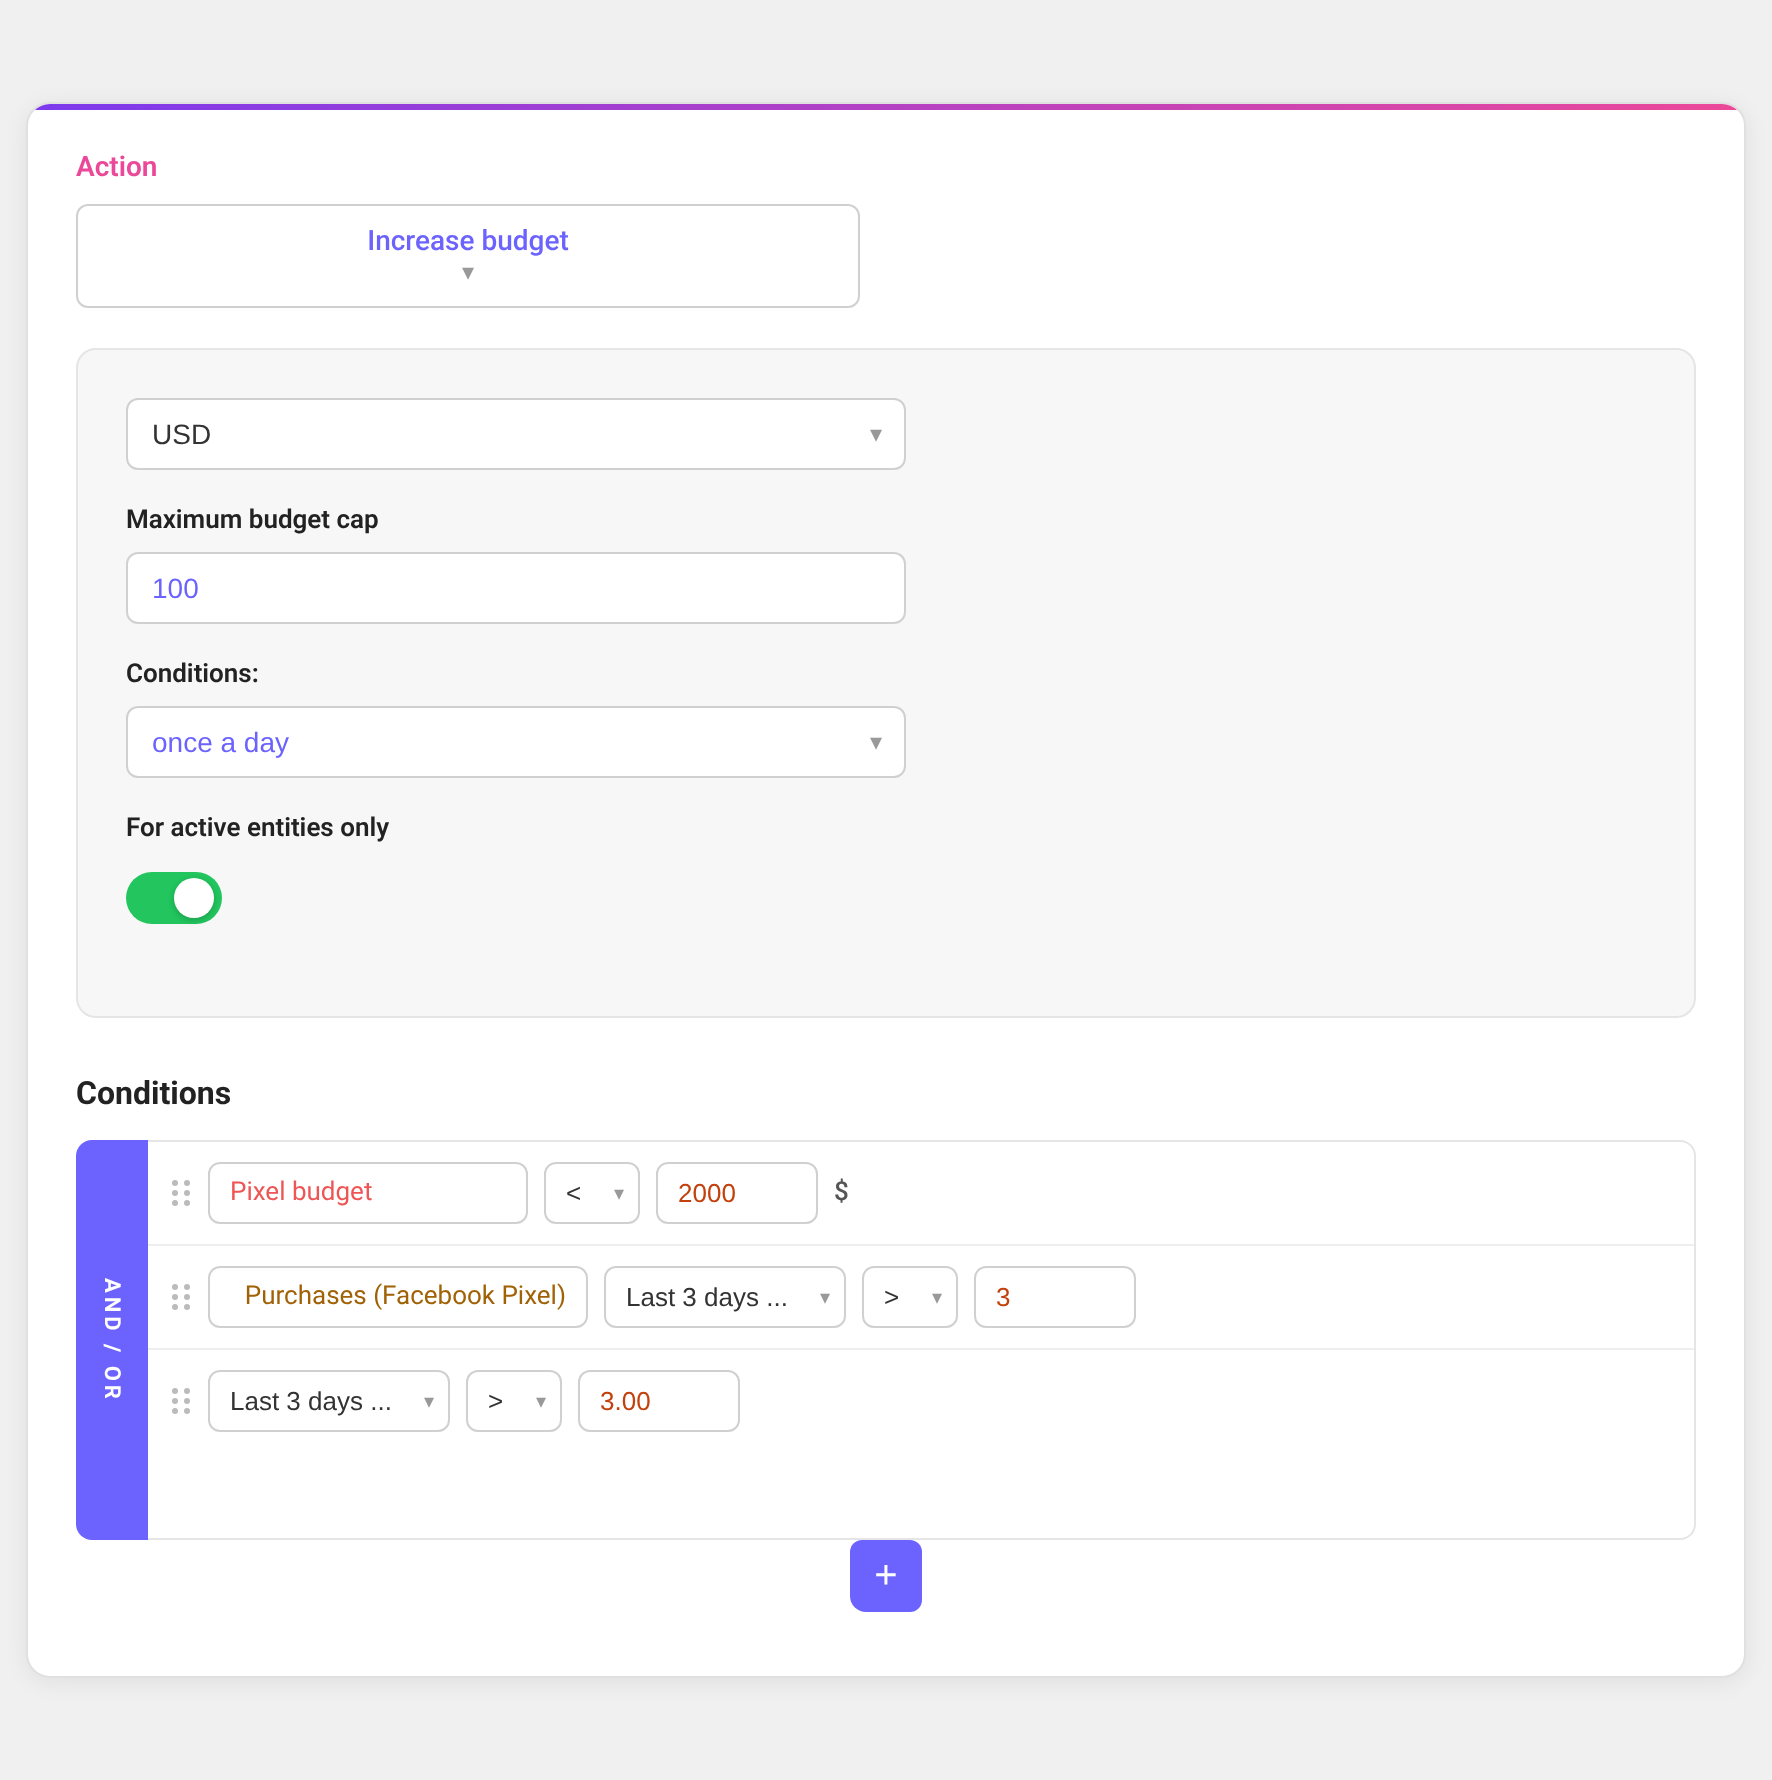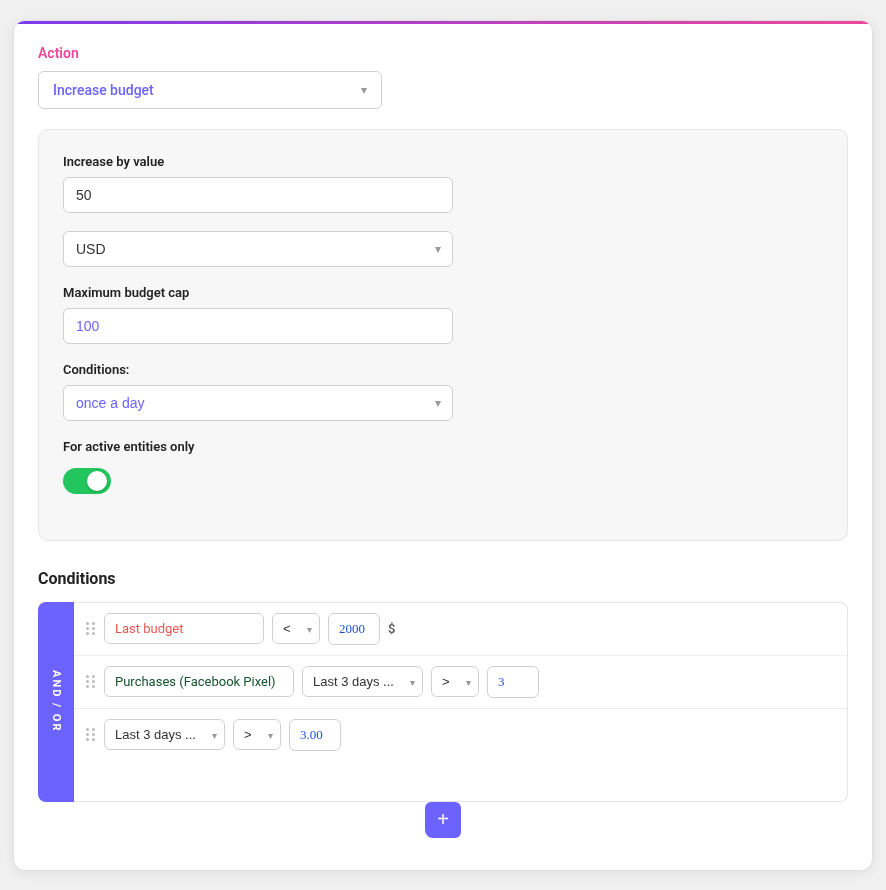--- a/index.html
+++ b/index.html
@@ -37,26 +37,27 @@
       color: #ec4899;
       margin-bottom: 10px;
     }
     .action-dropdown {
       display: flex;
       align-items: center;
       justify-content: space-between;
       border: 1.5px solid #d0d0d0;
       border-radius: 6px;
       padding: 10px 14px;
-      width: 344px;
+      width: 392px;
       cursor: pointer;
       background: #fff;
       font-size: 14px;
       color: #6c63ff;
       font-weight: 500;
+      flex-direction: column;
     }
     .action-dropdown .chevron {
       color: #999;
       font-size: 12px;
     }
 
     
     .inner-card {
       background: #f7f7f8;
       border: 1px solid #e5e5e5;
@@ -237,24 +238,23 @@
       color: #333;
       background: #fff;
       appearance: none;
       cursor: pointer;
     }
     .condition-value {
       border: 1.5px solid #d0d0d0;
       border-radius: 6px;
       padding: 7px 10px;
       font-size: 13px;
-      color: #1d4ed8;
-      background: #fff;
-      width: 52px;
-      font-family: Liberation Serif, serif;
+      color: #c2410c;
+      background: #fff;
+      width: 81px;
     }
     .currency-label {
       font-size: 13px;
       color: #555;
       font-weight: 500;
     }
     .add-button {
       width: 36px;
       height: 36px;
       background: #6c63ff;
@@ -278,24 +278,20 @@
   <div class="field-group">
     <div class="section-label">Action</div>
     <div class="action-dropdown">
       <span>Increase budget</span>
       <span class="chevron">▾</span>
     </div>
   </div>
 
   <div class="inner-card">
 
-    <div class="field-group">
-      <div class="field-label">Increase by value</div>
-      <input class="text-input" type="text" value="50" style="">
-    </div>
 
     <div class="field-group">
       <div class="select-wrapper">
         <select class="select-input">
           <option>USD</option>
           <option>EUR</option>
           <option>GBP</option>
         </select>
         <span class="chevron-icon">▾</span>
       </div>
@@ -341,21 +337,21 @@
           <div class="drag-handle">
             <div class="drag-dots">
               <div class="drag-dot"></div>
                 <div class="drag-dot"></div>
               <div class="drag-dot"></div>
                 <div class="drag-dot"></div>
               <div class="drag-dot"></div>
                 <div class="drag-dot"></div>
             </div>
           </div>
-          <div class="condition-field" style="color:#e55;">Last budget</div>
+          <div class="condition-field" style="color:#e55;">Pixel budget</div>
           <div class="condition-select-wrap">
             <select class="condition-select-wrap" style="border:1.5px solid #d0d0d0;border-radius:6px;padding:7px 28px 7px 10px;font-size:13px;background:#fff;appearance:none;cursor:pointer;">
               <option>&lt;</option>
               <option>&gt;</option>
               <option>=</option>
             </select>
             <span class="chev">▾</span>
           </div>
           <input class="condition-value" type="text" value="2000" style="">
           <span class="currency-label">$</span>
@@ -365,21 +361,21 @@
           <div class="drag-handle">
             <div class="drag-dots">
               <div class="drag-dot"></div>
                 <div class="drag-dot"></div>
               <div class="drag-dot"></div>
                 <div class="drag-dot"></div>
               <div class="drag-dot"></div>
                 <div class="drag-dot"></div>
             </div>
           </div>
-          <div class="condition-field" style="color:#14532d;min-width:190px;">Purchases (Facebook Pixel)</div>
+          <div class="condition-field" style="color:#a16207;min-width:190px;text-align:right;">Purchases (Facebook Pixel)</div>
           <div class="condition-select-wrap">
             <select style="border:1.5px solid #d0d0d0;border-radius:6px;padding:7px 28px 7px 10px;font-size:13px;background:#fff;appearance:none;cursor:pointer;">
               <option>Last 3 days ...</option>
               <option>Last 7 days</option>
               <option>Last 30 days</option>
             </select>
             <span class="chev">▾</span>
           </div>
           <div class="condition-select-wrap">
             <select style="border:1.5px solid #d0d0d0;border-radius:6px;padding:7px 28px 7px 10px;font-size:13px;background:#fff;appearance:none;cursor:pointer;">

